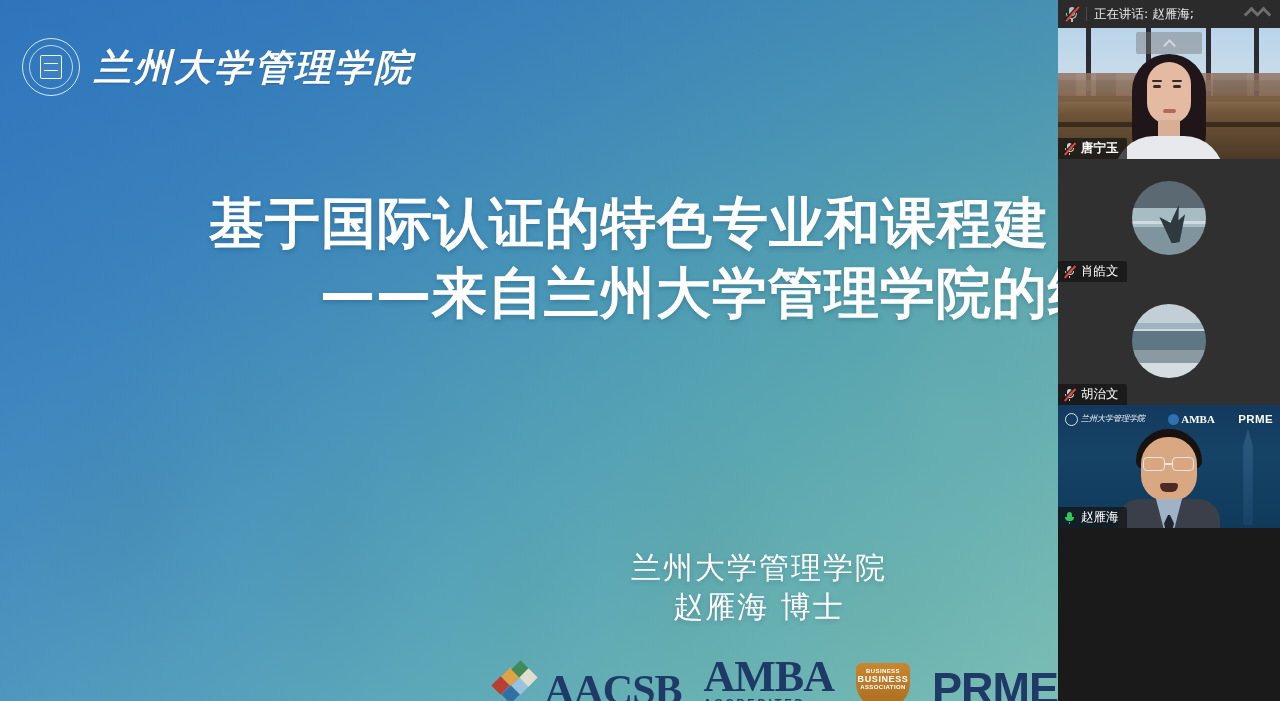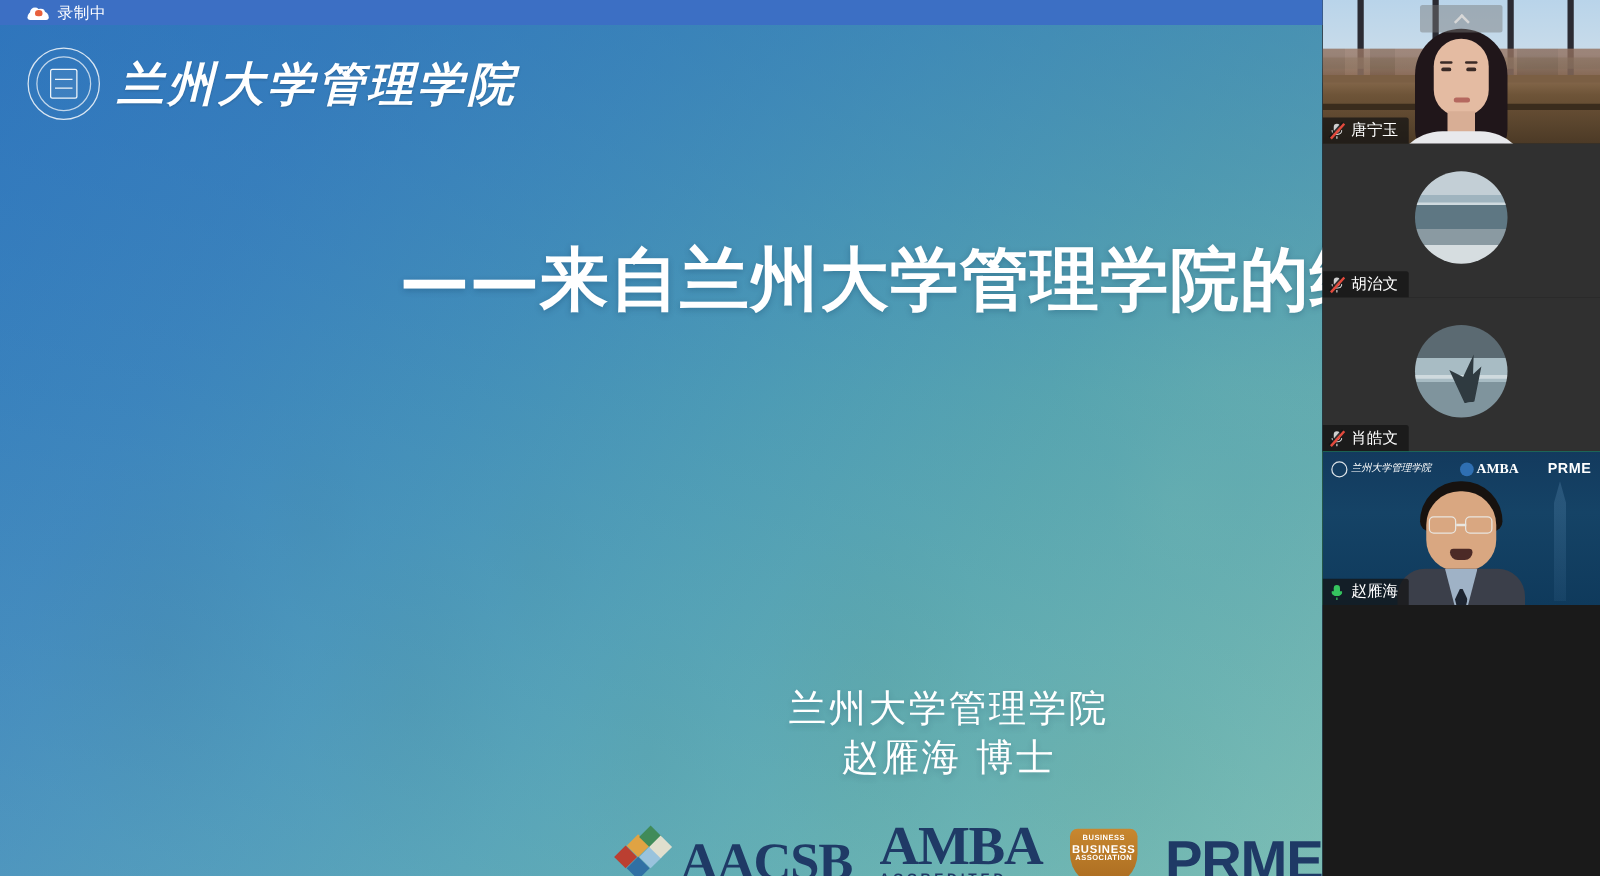--- a/index.html
+++ b/index.html
@@ -291,21 +291,21 @@
     position: relative;
     height: 673px;
     overflow: hidden;
   }
   .tile {
     position: relative;
     width: 222px; height: 123px;
     background: #2d2d2d;
     overflow: hidden;
   }
-  .tile.t-video0 { height: 115px; }
+  .tile.t-video0 { height: 131px; font-weight: bold; }
   .tile.active { outline: 2px solid #2fc35c; outline-offset: -2px; }
   .tile.last { height: 150px; }
 
   .tile-name {
     position: absolute; left: 0; bottom: 0;
     height: 21px;
     background: rgba(20,20,20,.74);
     display: flex; align-items: center;
     gap: 5px; padding: 0 8px 0 5px;
     z-index: 6;
@@ -502,20 +502,21 @@
     <div class="brand">
       <div class="seal">
         <div class="seal-core"></div>
       </div>
       <div class="brand-text">
         <div class="brand-cn">兰州大学管理学院</div>
       </div>
     </div>
 
     <div class="title-wrap">
+      <div class="title-line l1">基于国际认证的特色专业和课程建</div>
       <div class="title-line l2">——来自兰州大学管理学院的经</div>
     </div>
 
 
     <div class="presenter">
       <div>兰州大学管理学院</div>
       <div>赵雁海 博士</div>
     </div>
 
     <div class="accred">
@@ -542,32 +543,37 @@
           <span class="big">BUSINESS</span>
           <span>ASSOCIATION</span>
         </div>
       </div>
       <div class="acc-item">
         <div class="prme-text">PRME</div>
       </div>
     </div>
   </div>
 
-  <div class="rec-bar">
-    <span class="rec-cloud">
-      <span class="c-b1"></span>
-        <span class="c-b2"></span>
-        <span class="c-body"></span>
-        <span class="c-dot"></span>
-    </span>
-    <span class="rec-text">录制中</span>
-  </div>
 
   <div class="panel">
 
+    <div class="panel-header">
+      <span class="mic-mute-ico">
+        <span class="body"></span>
+          <span class="arc"></span>
+          <span class="stem"></span>
+          <span class="slash"></span>
+      </span>
+      <span class="panel-header-sep"></span>
+      <span class="speaking-label">正在讲话: 赵雁海;</span>
+      <span class="collapse-btn">
+        <i class="ch"></i>
+          <i class="ch"></i>
+      </span>
+    </div>
 
     <div class="tiles">
 
       <div class="tile t-video0">
         <div class="v-office">
           <div class="mullion" style="left:28px"></div>
           <div class="mullion" style="left:88px"></div>
           <div class="mullion" style="left:148px"></div>
           <div class="mullion" style="left:196px"></div>
           <div class="hills"></div>
@@ -595,48 +601,48 @@
               <span class="arc"></span>
               <span class="stem"></span>
               <span class="slash"></span>
           </span>
           <span class="nm">唐宁玉</span>
         </div>
       </div>
 
       <div class="tile">
         <div class="avatar-tile">
+          <div class="avatar-circle av-whale">
+            <div class="wave"></div>
+              <div class="tail"></div>
+          </div>
+        </div>
+        <div class="tile-name">
+          <span class="mini-mic">
+            <span class="body"></span>
+              <span class="arc"></span>
+              <span class="stem"></span>
+              <span class="slash"></span>
+          </span>
+          <span class="nm">肖皓文</span>
+        </div>
+      </div>
+
+      <div class="tile">
+        <div class="avatar-tile">
           <div class="avatar-circle av-ocean"></div>
         </div>
         <div class="tile-name">
           <span class="mini-mic">
             <span class="body"></span>
               <span class="arc"></span>
               <span class="stem"></span>
               <span class="slash"></span>
           </span>
           <span class="nm">胡治文</span>
-        </div>
-      </div>
-
-      <div class="tile">
-        <div class="avatar-tile">
-          <div class="avatar-circle av-whale">
-            <div class="wave"></div>
-              <div class="tail"></div>
-          </div>
-        </div>
-        <div class="tile-name">
-          <span class="mini-mic">
-            <span class="body"></span>
-              <span class="arc"></span>
-              <span class="stem"></span>
-              <span class="slash"></span>
-          </span>
-          <span class="nm">肖皓文</span>
         </div>
       </div>
 
       <div class="tile active">
         <div class="v-speaker">
           <div class="vb-logos">
             <div class="vb-lzu">
               <span class="ring"></span>
               <span class="tx">兰州大学管理学院</span>
             </div>

